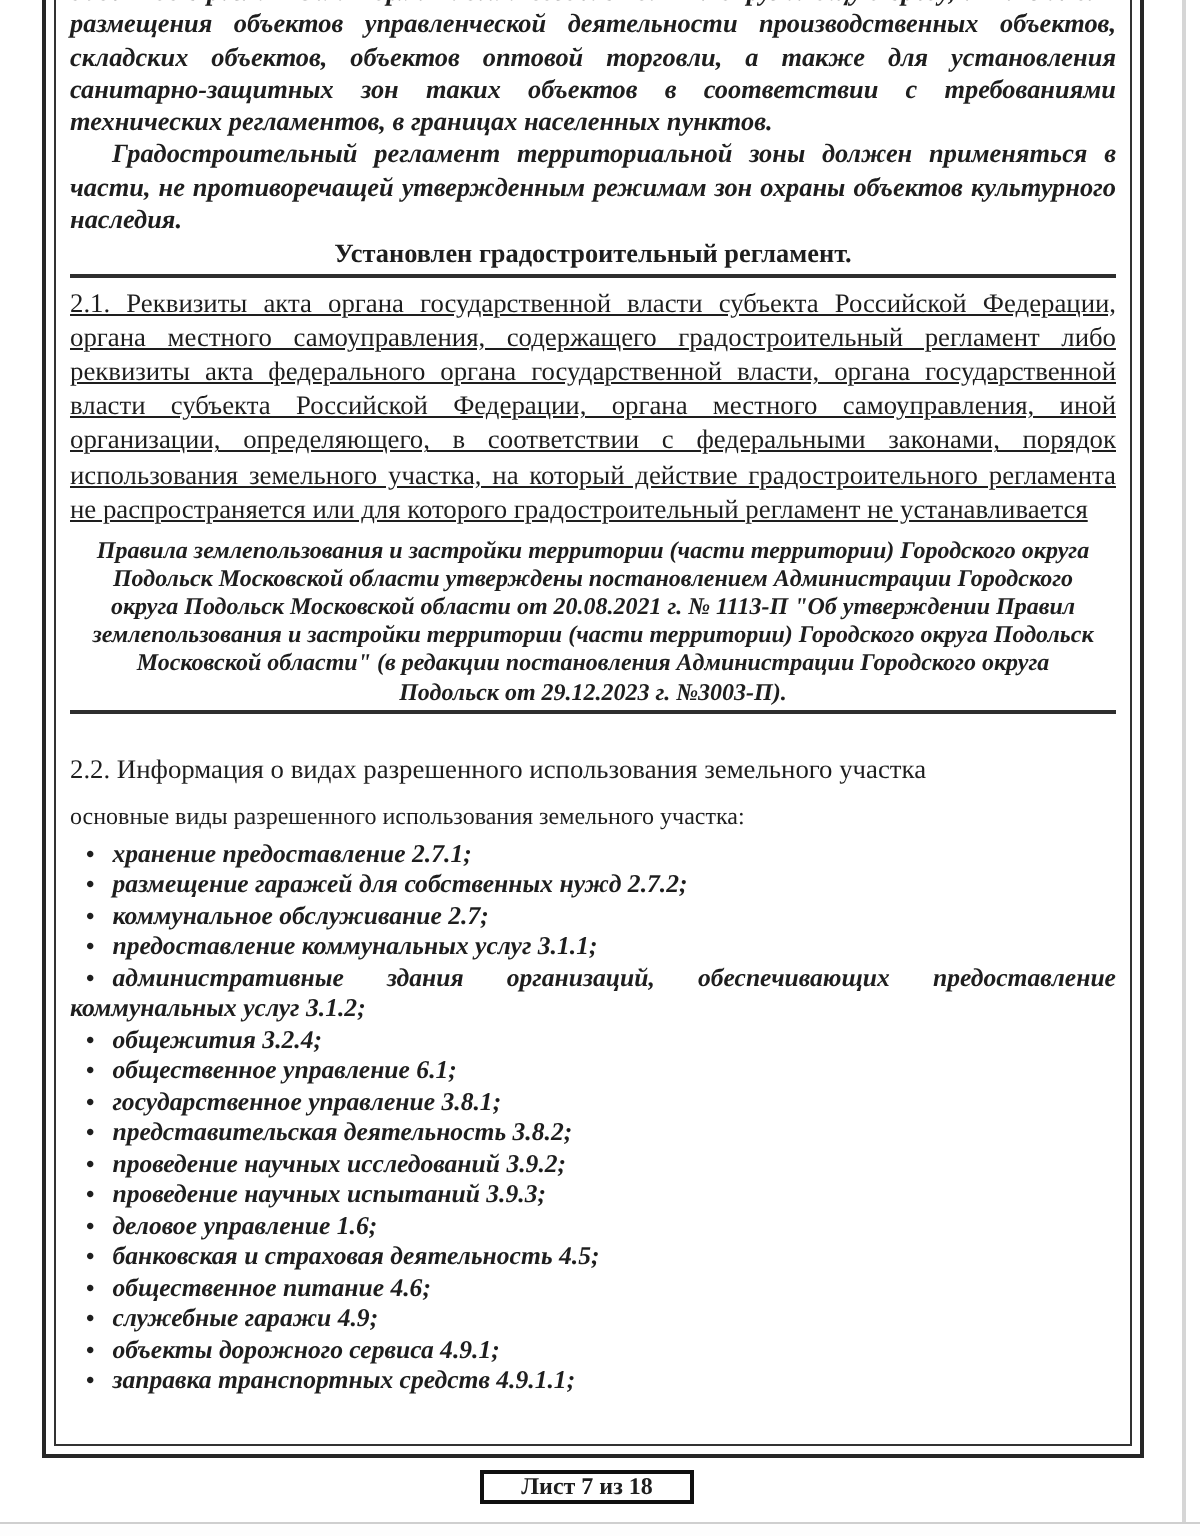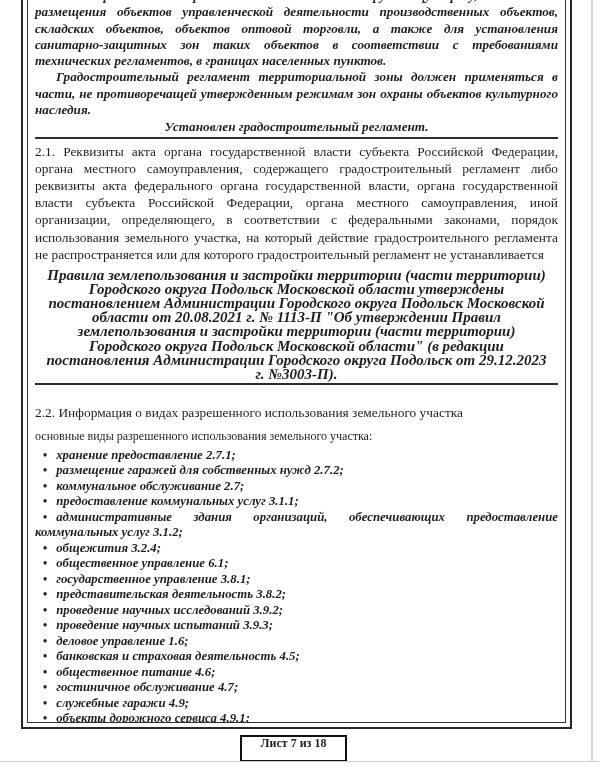--- a/index.html
+++ b/index.html
@@ -29,35 +29,35 @@
   .bi { font-weight: bold; font-style: italic; }
   .p-just {
     text-align: justify;
     text-justify: inter-word;
   }
   .row1 p { font-size: 13.2px; line-height: 16.3px; }
   .indent { text-indent: 21px; }
   .heading-center {
     text-align: center;
     font-weight: bold;
-    font-style: italic;
     margin-top: 1px;
   }
   .rule { border: none; border-top: 2px solid #2e2e2e; margin: 1px 0 0 0; }
   .s21-text {
     margin-top: 4px;
     font-size: 13.4px;
     line-height: 17.2px;
+    text-decoration: underline;
   }
   .note {
     margin: 5px 8px 2px 8px;
     text-align: center;
     font-weight: bold;
     font-style: italic;
-    font-size: 15px;
+    font-size: 12px;
     line-height: 14.1px;
   }
   .s22-title { margin-top: 20px; font-size: 13.4px; line-height: 16px; }
   .s22-intro { margin-top: 7px; font-size: 12px; line-height: 16px; }
   .list { margin-top: 4px; }
   .li {
     font-weight: bold;
     font-style: italic;
     font-size: 12.8px;
     line-height: 15.5px;
@@ -66,21 +66,21 @@
     text-indent: 8px;
   }
   .blt {
     font-style: normal;
     margin-right: 9px;
     font-size: 12px;
   }
   .footer-box {
     position: absolute;
     top: 735px; left: 240px;
-    width: 107px; height: 27px;
+    width: 107px; height: 17px;
     border: 2px solid #101010;
     background: #fff;
     text-align: center;
     font-weight: bold;
     font-size: 12px;
     line-height: 13px;
   }
   .edge-v {
     position: absolute;
     left: 591px; top: 0;
@@ -133,21 +133,20 @@
         <div class="li"><span class="blt">•</span><span>административные здания организаций, обеспечивающих предоставление коммунальных услуг 3.1.2;</span></div>
         <div class="li"><span class="blt">•</span><span>общежития 3.2.4;</span></div>
         <div class="li"><span class="blt">•</span><span>общественное управление 6.1;</span></div>
         <div class="li"><span class="blt">•</span><span>государственное управление 3.8.1;</span></div>
         <div class="li"><span class="blt">•</span><span>представительская деятельность 3.8.2;</span></div>
         <div class="li"><span class="blt">•</span><span>проведение научных исследований 3.9.2;</span></div>
         <div class="li"><span class="blt">•</span><span>проведение научных испытаний 3.9.3;</span></div>
         <div class="li"><span class="blt">•</span><span>деловое управление 1.6;</span></div>
         <div class="li"><span class="blt">•</span><span>банковская и страховая деятельность 4.5;</span></div>
         <div class="li"><span class="blt">•</span><span>общественное питание 4.6;</span></div>
-        <div class="li"><span class="blt">•</span><span>гостиничное обслуживание 4.7;</span></div>
         <div class="li"><span class="blt">•</span><span>служебные гаражи 4.9;</span></div>
         <div class="li"><span class="blt">•</span><span>объекты дорожного сервиса 4.9.1;</span></div>
         <div class="li"><span class="blt">•</span><span>заправка транспортных средств 4.9.1.1;</span></div>
       </div>
     </section>
 
   </div>
 </div>
 
 <div class="footer-box">

